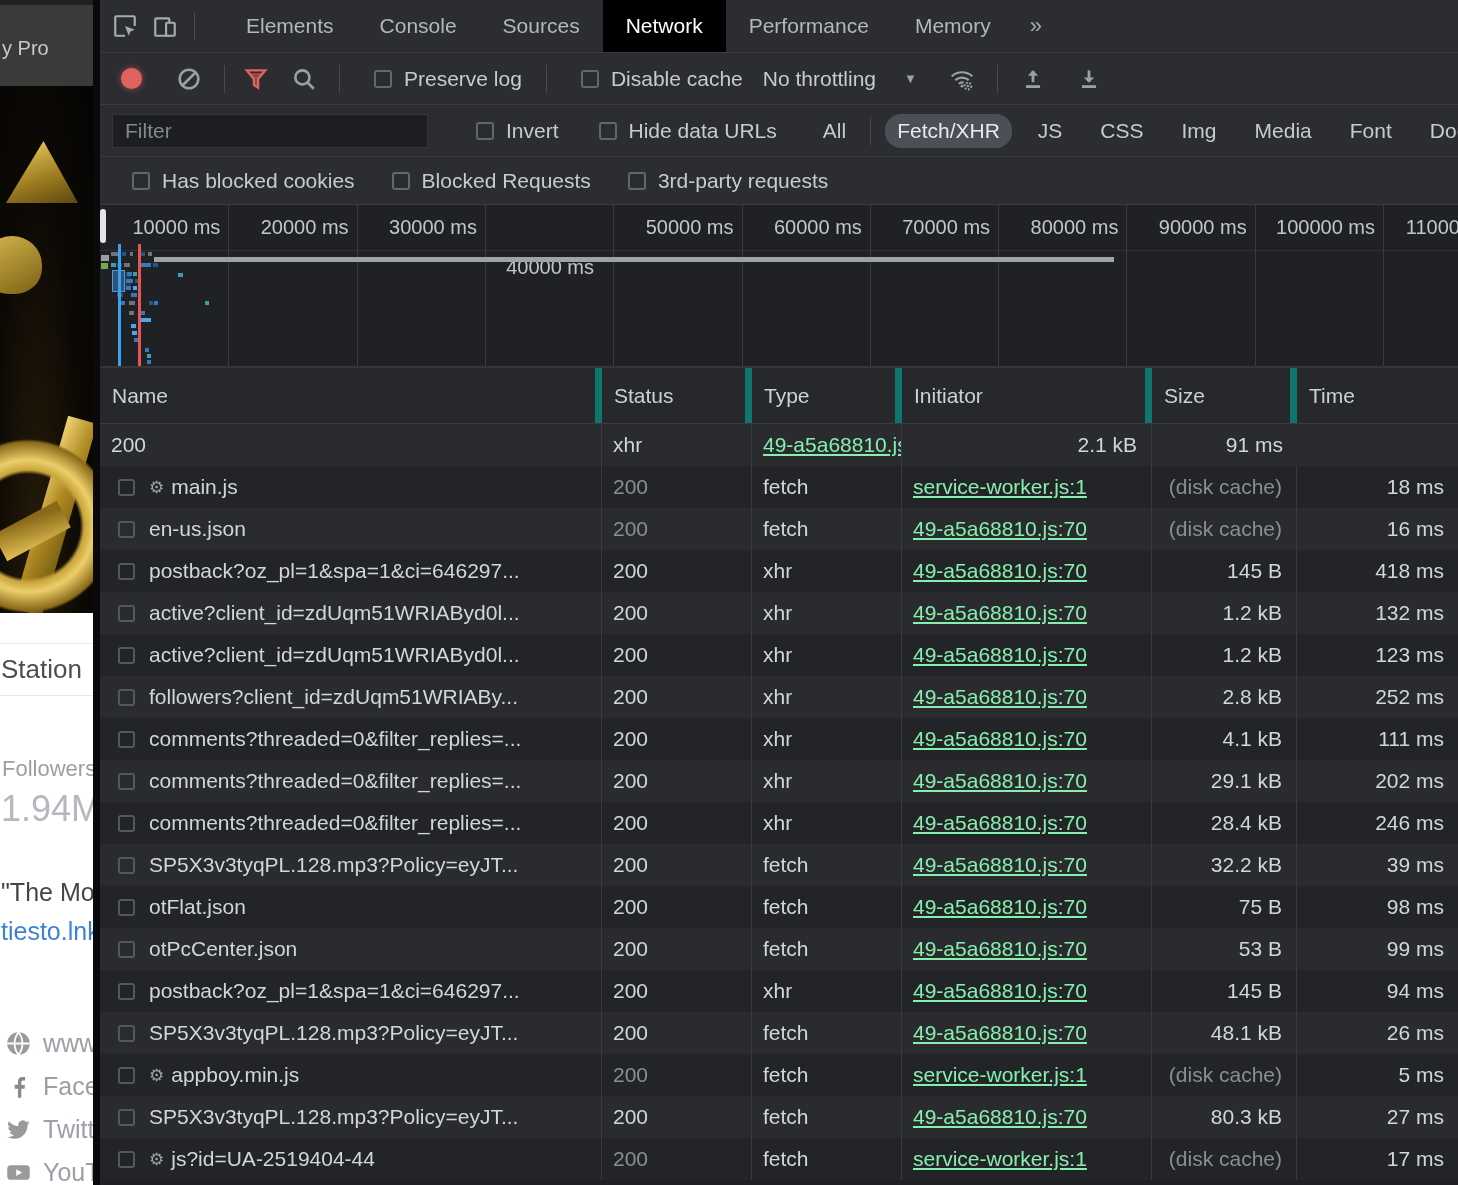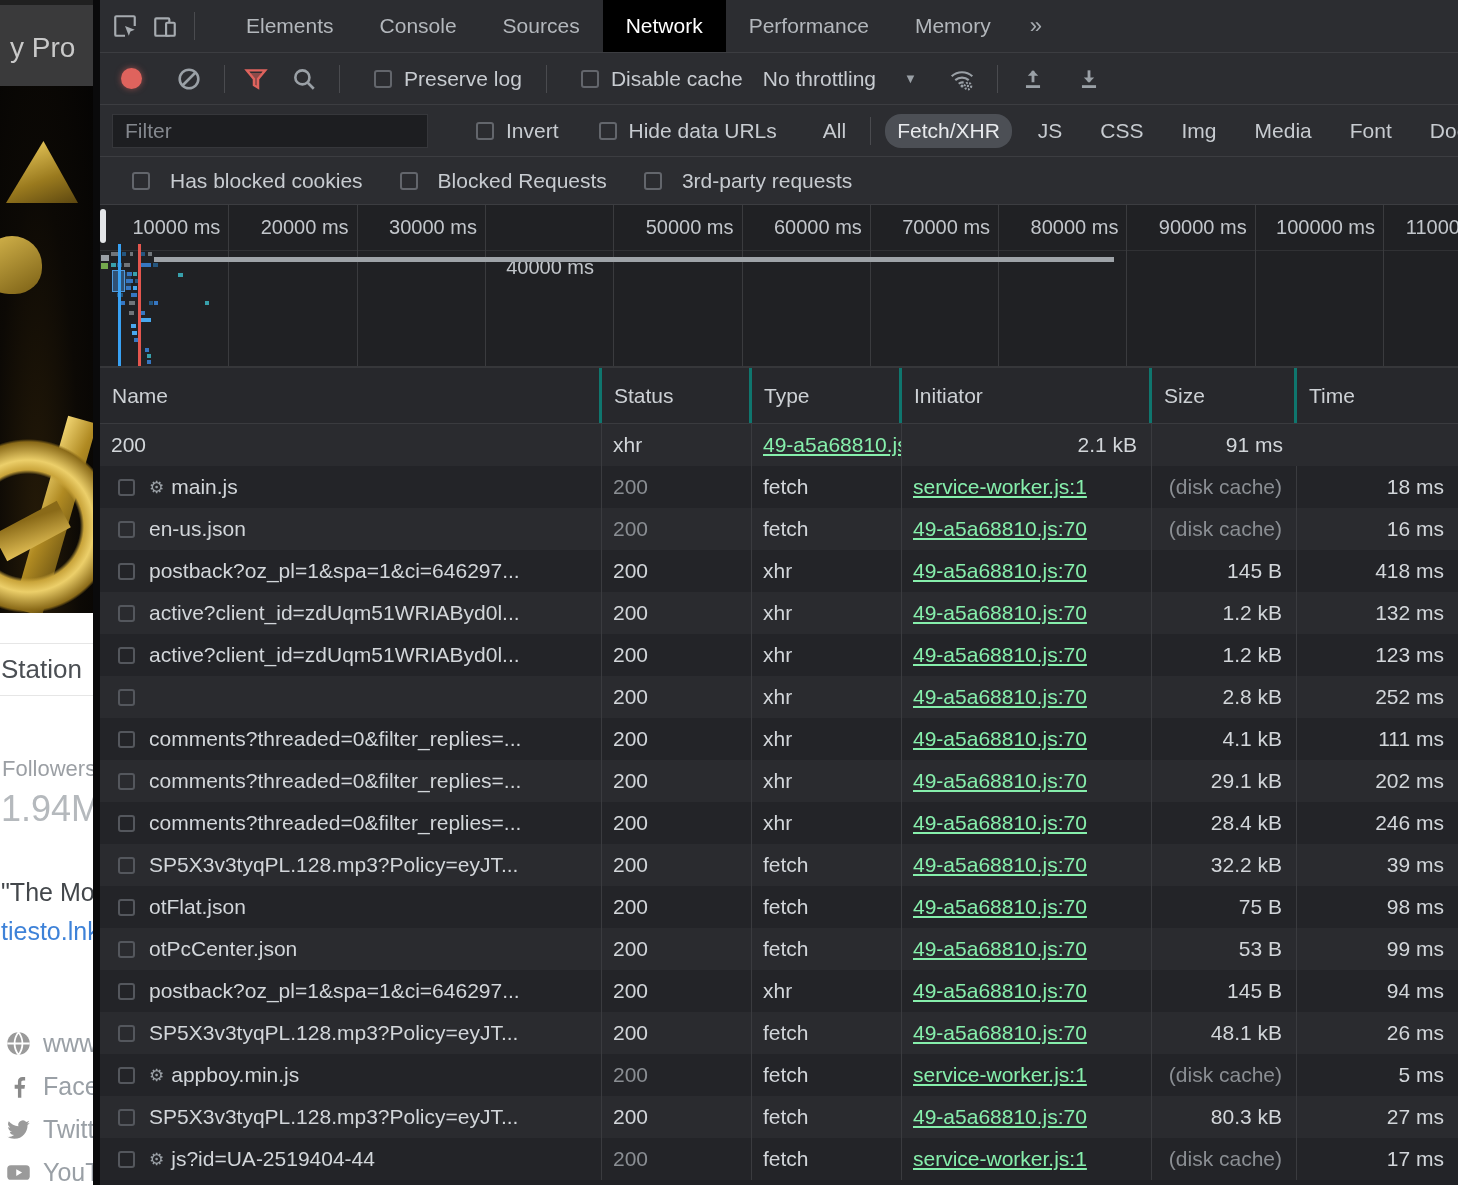--- a/index.html
+++ b/index.html
@@ -3,21 +3,21 @@
 <meta charset="utf-8">
 <style>
   html,body{margin:0;padding:0;background:#000;}
   .screen{position:relative;width:1458px;height:1185px;overflow:hidden;
     font-family:"Liberation Sans", sans-serif; -webkit-font-smoothing:antialiased;}
 
   
   .page{position:absolute;left:0;top:0;width:100px;height:1185px;background:#fff;}
   .page-header{position:absolute;left:0;top:0;width:93px;height:86px;background:#3a3a3b;
     border-top:5px solid #202020;display:flex;align-items:center;}
-  .page-header span{color:#c9c9c9;font-size:28px;margin-left:10px;white-space:nowrap;}
+  .page-header span{color:#c9c9c9;font-size:20px;margin-left:2px;white-space:nowrap;}
   .photo{position:absolute;left:0;top:86px;width:93px;height:527px;overflow:hidden;
     background:radial-gradient(ellipse at 40% 90%, #261b08 0%, #0c0905 55%, #050403 100%);}
   .photo .g{position:absolute;}
   .g1{left:6px;top:55px;width:72px;height:62px;clip-path:polygon(52% 0,100% 100%,0 100%);
     background:linear-gradient(160deg,#e6c659 10%,#9a7a1e 60%,#5c4710 100%);}
   .g2{left:-18px;top:150px;width:60px;height:58px;border-radius:50% 50% 45% 45%;
     background:linear-gradient(150deg,#d8b84e,#7a5f14);}
   .g3{left:40px;top:330px;width:30px;height:200px;transform:rotate(16deg);
     background:linear-gradient(100deg,#f0d472 0%,#b08a22 45%,#6a5212 100%);}
   .g4{left:-4px;top:430px;width:72px;height:30px;transform:rotate(-28deg);
@@ -62,21 +62,21 @@
 
   .filterbar{height:52px;background:#2c2d31;border-bottom:1px solid #3c3d41;display:flex;align-items:center;box-sizing:border-box;padding-left:12px;font-size:21px;overflow:hidden;}
   .filter-input{width:316px;height:34px;background:#1d1e21;border:1px solid #36373b;box-sizing:border-box;color:#d5d9dd;font-size:21px;padding:0 12px;outline:none;flex:none;font-family:"Liberation Sans",sans-serif;}
   .filter-input::placeholder{color:#84888e;}
   .chips{display:flex;align-items:center;margin-left:20px;}
   .chip{padding:5px 12px;margin-left:14px;border-radius:16px;color:#c7cbd0;white-space:nowrap;}
   .chip.active{background:#4c4f55;color:#e8eaed;}
   .chips .vsep{margin-left:12px;}
 
   .checkrow{height:48px;background:#2c2d31;border-bottom:1px solid #3c3d41;display:flex;align-items:center;box-sizing:border-box;padding-left:20px;font-size:21px;}
-  .checkrow .lblchk{margin-right:25px;gap:8px;}
+  .checkrow .lblchk{margin-right:25px;}
 
   
   .overview{position:relative;height:163px;background:#202124;border-bottom:2px solid #36373a;box-sizing:border-box;overflow:hidden;}
   .gridline{position:absolute;top:0;bottom:0;width:1px;background:#3a3b3e;}
   .tick{position:absolute;top:11px;width:150px;text-align:right;font-size:20px;color:#c2c6cb;white-space:nowrap;}
   .ruler-base{position:absolute;left:0;right:0;top:45px;height:1px;background:#303134;}
   .ov-handle{position:absolute;left:0;top:4px;width:6px;height:34px;background:#e3e5e8;border-radius:3px;}
   .wbar{position:absolute;}
   .c-blue{background:#3677c2;} .c-bright{background:#48a7ee;} .c-dkblue{background:#25567f;}
   .c-teal{background:#38a0ab;} .c-gray{background:#70757a;}
@@ -84,21 +84,21 @@
   .c-blocklight{background:rgba(72,148,228,.20);}
   .c-sq-gray{background:#9aa0a6;} .c-sq-green{background:#74a94e;}
   .span-bar{position:absolute;background:#9ea3a8;}
   .marker{position:absolute;top:39px;bottom:0;width:3px;}
   .marker.m-blue{background:#38a1f3;} .marker.m-red{background:#e4564e;}
 
   
   .grid{position:absolute;left:0;top:368px;width:1358px;bottom:0;display:flex;flex-direction:column;}
   .grid-header,.row{display:grid;grid-template-columns:502px 150px 150px 250px 145px auto;}
   .grid-header{height:56px;background:#27282c;border-bottom:1px solid #3a3b3f;box-sizing:border-box;flex:none;}
-  .hcell{display:flex;align-items:center;padding-left:12px;font-size:21px;color:#cdd1d5;border-right:3px solid #0f766e;box-sizing:border-box;}
+  .hcell{display:flex;align-items:center;padding-left:12px;font-size:21px;color:#cdd1d5;border-right:7px solid #0f766e;box-sizing:border-box;}
   .hcell:last-child{border-right:none;}
   .grid-body{flex:1;overflow:hidden;background:#202125;}
   .row{height:42px;}
   .row:nth-child(odd){background:#2a2b2f;}
   .row:nth-child(even){background:#232428;}
   .cell{display:flex;align-items:center;font-size:21px;color:#d2d6da;border-right:1px solid #3a3b3f;box-sizing:border-box;overflow:hidden;white-space:nowrap;}
   .cell:last-child{border-right:none;}
   .cell.name .cb{width:17px;height:17px;border:2px solid #54575d;border-radius:3px;margin-left:18px;margin-right:14px;flex:none;box-sizing:border-box;}
   .cell.name .gear{color:#9aa0a6;font-size:17px;margin-right:7px;display:none;}
   .row.has-gear .cell.name .gear{display:inline;}
@@ -428,20 +428,21 @@
     <div class="cell initiator">
       <a class="init-link">49-a5a68810.js:70</a>
     </div>
     <div class="cell size">1.2 kB</div>
     <div class="cell time">123 ms</div>
   </div>
           <div class="row">
     <div class="cell name">
       <span class="cb"></span>
 
+      <span class="nm">followers?client_id=zdUqm51WRIABy...</span>
     </div>
     <div class="cell status">200</div>
     <div class="cell type">xhr</div>
     <div class="cell initiator">
       <a class="init-link">49-a5a68810.js:70</a>
     </div>
     <div class="cell size">2.8 kB</div>
     <div class="cell time">252 ms</div>
   </div>
           <div class="row">

